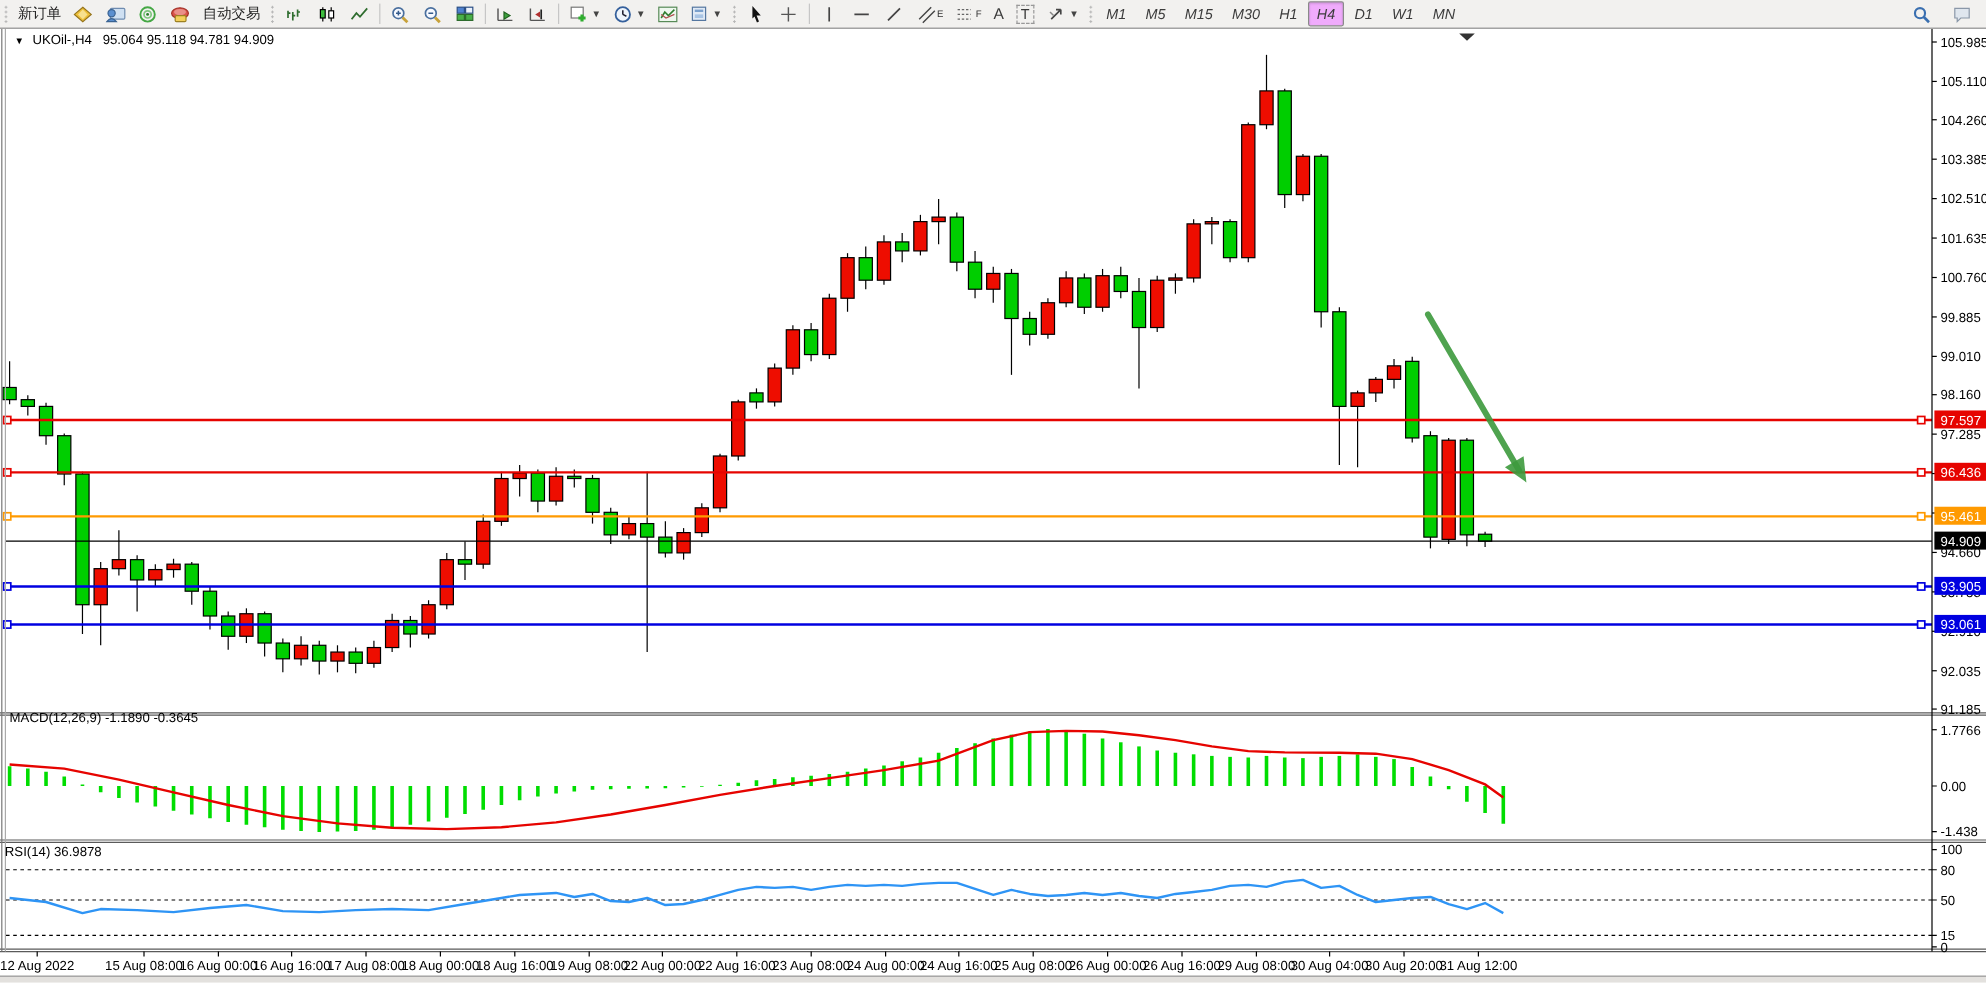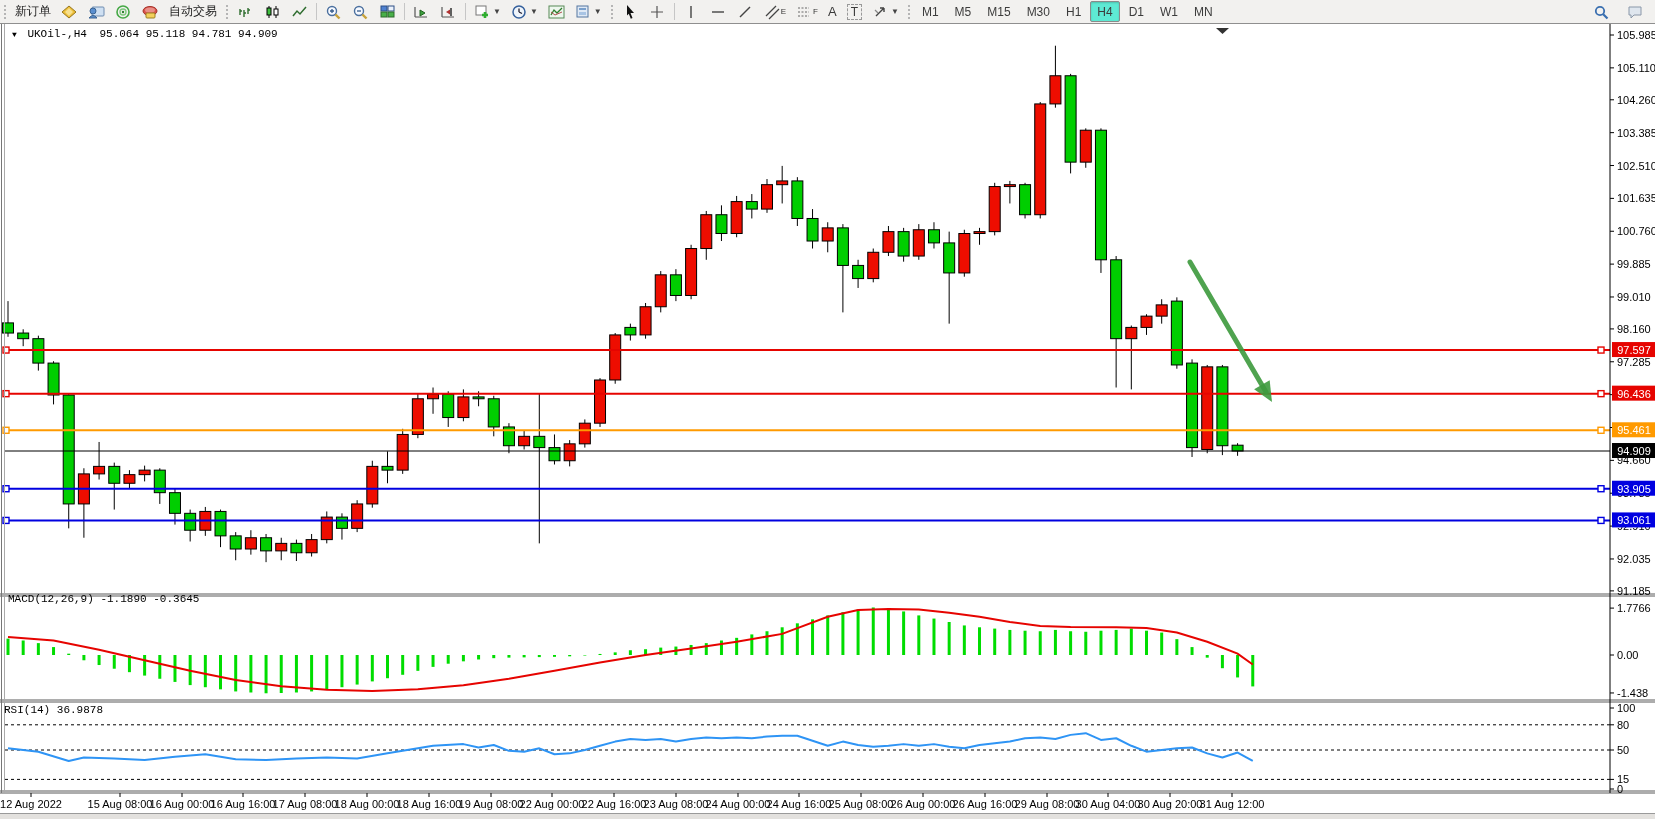--- a/index.html
+++ b/index.html
@@ -4,29 +4,29 @@
 <style>
   html,body{margin:0;padding:0;background:#fff;font-family:"Liberation Sans",sans-serif;}
   #app{position:relative;width:1655px;height:819px;overflow:hidden;background:#fff;}
   
   #toolbar{position:absolute;left:0;top:0;width:1655px;height:23px;background:#f2f1ef;
     border-bottom:1px solid #8f8f8f;display:flex;align-items:center;font-size:12px;color:#222;z-index:5;}
   .handle{width:4px;height:16px;margin:0 3px;background-image:radial-gradient(#b5b5b5 35%,transparent 36%);background-size:4px 4px;}
   .sep{width:1px;height:17px;background:#c6c6c6;margin:0 3px;}
   .tbtn{height:19px;display:flex;align-items:center;justify-content:center;padding:16px 3px;margin:0 1px;
     border:1px solid transparent;border-radius:2px;cursor:default;white-space:nowrap;}
-  .tf{padding:0 6px;color:#3c3c3c;}
-  .tf.active{border-color:#8a8a8a;background:#5eead4;box-shadow:inset 0 1px 2px rgba(0,0,0,.18);}
+  .tf{padding:0 6px;color:#3c3c3c;font-style:italic;}
+  .tf.active{border-color:#8a8a8a;background:#f0abfc;box-shadow:inset 0 1px 2px rgba(0,0,0,.18);}
   .caret{font-size:8px;color:#444;margin-left:2px;}
   .icon16{width:17px;height:16px;display:block;}
   #tb-right{margin-left:auto;display:flex;align-items:center;margin-right:6px;}
   .nbadge{position:absolute;top:-4px;right:-5px;width:12px;height:12px;border-radius:50%;background:#e23a2e;
     color:#fff;font-size:9px;display:flex;align-items:center;justify-content:center;font-weight:bold;}
   
-  .ovl{position:absolute;font-size:11px;color:#000;z-index:3;white-space:nowrap;font-family:Liberation Mono, monospace;}
+  .ovl{position:absolute;font-size:11px;color:#000;z-index:3;white-space:nowrap;}
   #chart-svg{position:absolute;left:0;top:0;z-index:1;}
   #bottom-strip{position:absolute;left:0;top:813px;width:1655px;height:6px;background:#e3e1de;border-top:1px solid #9a9a9a;z-index:2;}
 </style>
 </head>
 <body>
 
 <div id="app">
 
   <div id="toolbar">
     <div class="handle"></div>

